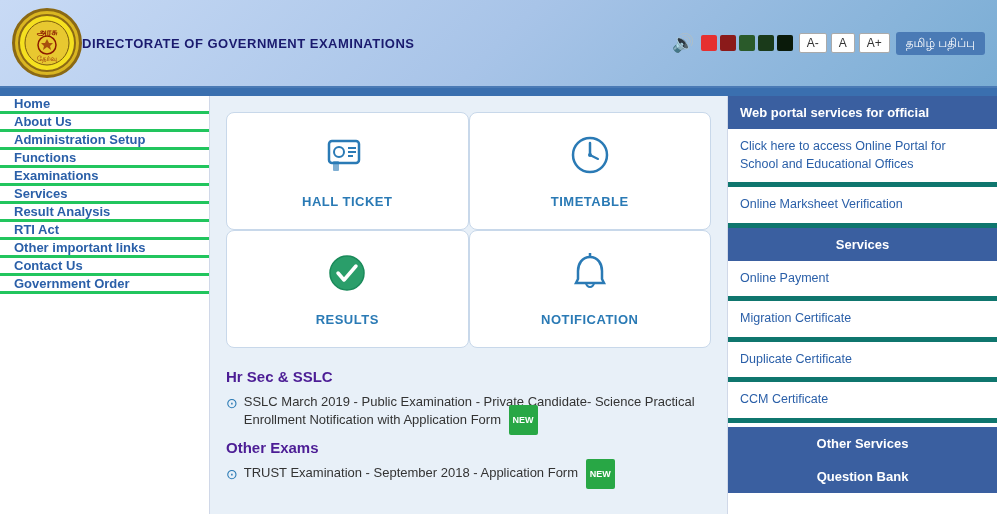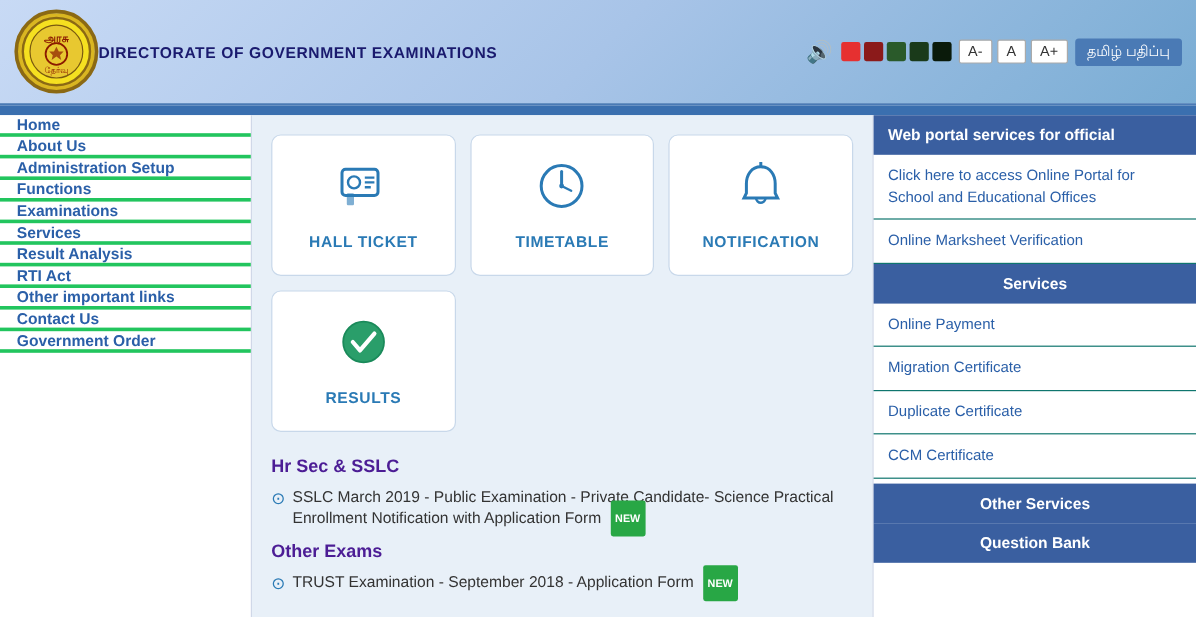--- a/index.html
+++ b/index.html
@@ -101,22 +101,21 @@
     
     .content-area {
       flex: 1;
       padding: 16px;
       background: #e8f0f8;
     }
 
     
     .icon-cards-grid {
       display: grid;
-      grid-template-columns: 1fr 1fr 1fr;
-      gap: 12px;
+      grid-template-columns: 1fr 1fr;
       margin-bottom: 20px;
     }
     .icon-card {
       background: white;
       border: 1px solid #c8d8ea;
       border-radius: 8px;
       padding: 20px 10px;
       display: flex;
       flex-direction: column;
       align-items: center;
@@ -171,21 +170,21 @@
     .right-section-header {
       background: #3a5fa0;
       color: white;
       font-size: 13px;
       font-weight: bold;
       padding: 9px 12px;
       text-align: left;
     }
     .right-link {
       padding: 9px 12px;
-      border-bottom: 1px solid #0f766e;
+      border-bottom: 5px solid #0f766e;
       color: #2a5fa8;
       cursor: pointer;
       font-size: 12.5px;
       line-height: 1.4;
     }
     .right-section-subheader {
       background: #3a5fa0;
       color: white;
       font-size: 13px;
       font-weight: bold;
@@ -308,36 +307,36 @@
             <line x1="22" y1="22" x2="22" y2="10" stroke="#2a7ab5" stroke-width="2.5" stroke-linecap="round"></line>
             <line x1="22" y1="22" x2="30" y2="26" stroke="#2a7ab5" stroke-width="2" stroke-linecap="round"></line>
           </svg>
         </div>
         <div class="card-label">TIMETABLE</div>
       </div>
 
       <div class="icon-card">
         <div class="card-icon">
           <svg width="44" height="44" viewBox="0 0 44 44">
+            <circle cx="22" cy="22" r="17" fill="#2a9e6a" stroke="#1a8a5a" stroke-width="1.5"></circle>
+            <polyline points="13,22 19,29 31,15" fill="none" stroke="white" stroke-width="3.5" stroke-linecap="round" stroke-linejoin="round"></polyline>
+          </svg>
+        </div>
+        <div class="card-label">RESULTS</div>
+      </div>
+
+      <div class="icon-card">
+        <div class="card-icon">
+          <svg width="44" height="44" viewBox="0 0 44 44">
             <path d="M22 6 C14 6 10 13 10 20 L10 28 L8 32 L36 32 L34 28 L34 20 C34 13 30 6 22 6 Z" fill="none" stroke="#2a7ab5" stroke-width="2.5"></path>
             <path d="M18 32 C18 34 20 36 22 36 C24 36 26 34 26 32" fill="none" stroke="#2a7ab5" stroke-width="2"></path>
             <line x1="22" y1="2" x2="22" y2="6" stroke="#2a7ab5" stroke-width="2.5"></line>
           </svg>
         </div>
         <div class="card-label">NOTIFICATION</div>
-      </div>
-
-      <div class="icon-card">
-        <div class="card-icon">
-          <svg width="44" height="44" viewBox="0 0 44 44">
-            <circle cx="22" cy="22" r="17" fill="#2a9e6a" stroke="#1a8a5a" stroke-width="1.5"></circle>
-            <polyline points="13,22 19,29 31,15" fill="none" stroke="white" stroke-width="3.5" stroke-linecap="round" stroke-linejoin="round"></polyline>
-          </svg>
-        </div>
-        <div class="card-label">RESULTS</div>
       </div>
 
     </div>
 
     <div class="news-section">
       <div class="news-heading">Hr Sec &amp; SSLC</div>
       <div class="news-item">
         <span class="news-bullet">⊙</span>
         <span>
           <span>SSLC March 2019 - Public Examination - Private Candidate- Science Practical Enrollment Notification with Application Form</span>

